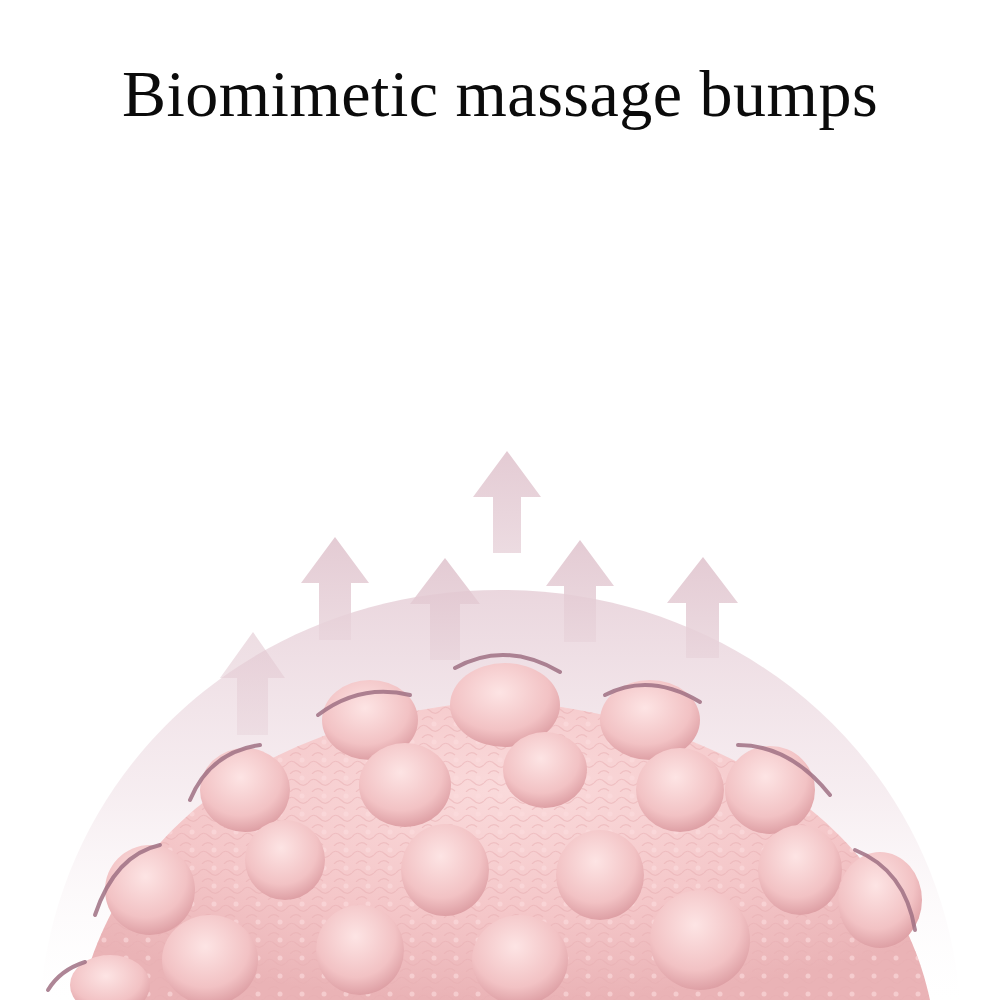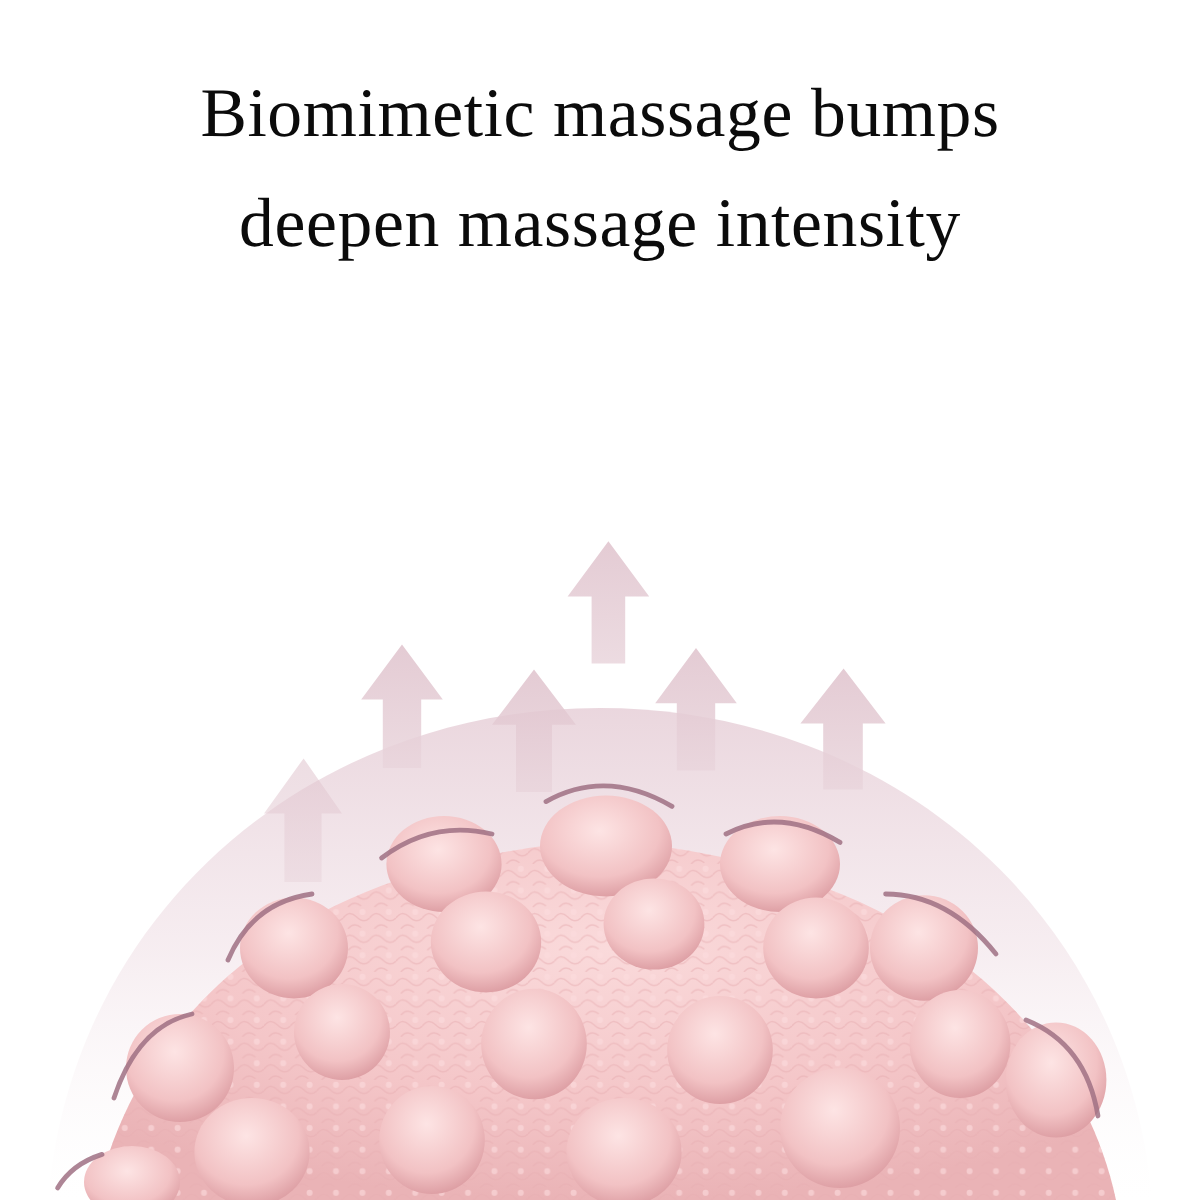--- a/index.html
+++ b/index.html
@@ -1,32 +1,31 @@
 <!DOCTYPE html>
 <html><head>
   <meta charset="utf-8">
   <style>
     html, body { margin: 0; padding: 0; background: #ffffff; }
     body { width: 1000px; height: 1000px; overflow: hidden; position: relative; }
     .headline {
       position: absolute; left: 0; top: 48px; width: 1000px;
       text-align: center;
       font-family: "Liberation Serif", "DejaVu Serif", serif;
-      font-size: 58px; line-height: 92px; color: #0b0b0b;
+      font-size: 66px; line-height: 92px; color: #0b0b0b;
       letter-spacing: 0.5px;
     }
     .headline span { display: block; }
     .illustration { position: absolute; left: 0; top: 0; width: 1000px; height: 1000px; }
   </style>
 </head>
 <body>
 
 <div class="headline">
   <span>Biomimetic massage bumps</span>
-  <span>deepen massage intensity</span>
 </div>
 
 <svg class="illustration" viewBox="0 0 1000 1000" xmlns="http://www.w3.org/2000/svg">
   <defs>
     <linearGradient id="halo" x1="0" y1="0" x2="0" y2="1">
       <stop offset="0" stop-color="#e8d2da" stop-opacity="0.9"></stop>
       <stop offset="0.5" stop-color="#f3e6eb" stop-opacity="0.7"></stop>
       <stop offset="1" stop-color="#ffffff" stop-opacity="0.2"></stop>
     </linearGradient>
     <linearGradient id="arrowGrad" x1="0" y1="0" x2="0" y2="1">

